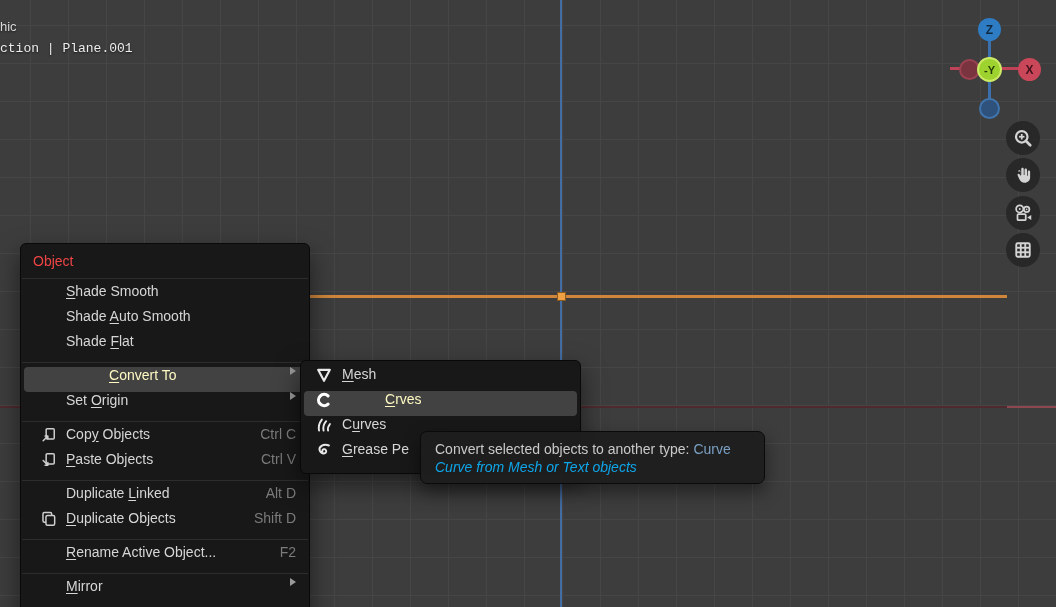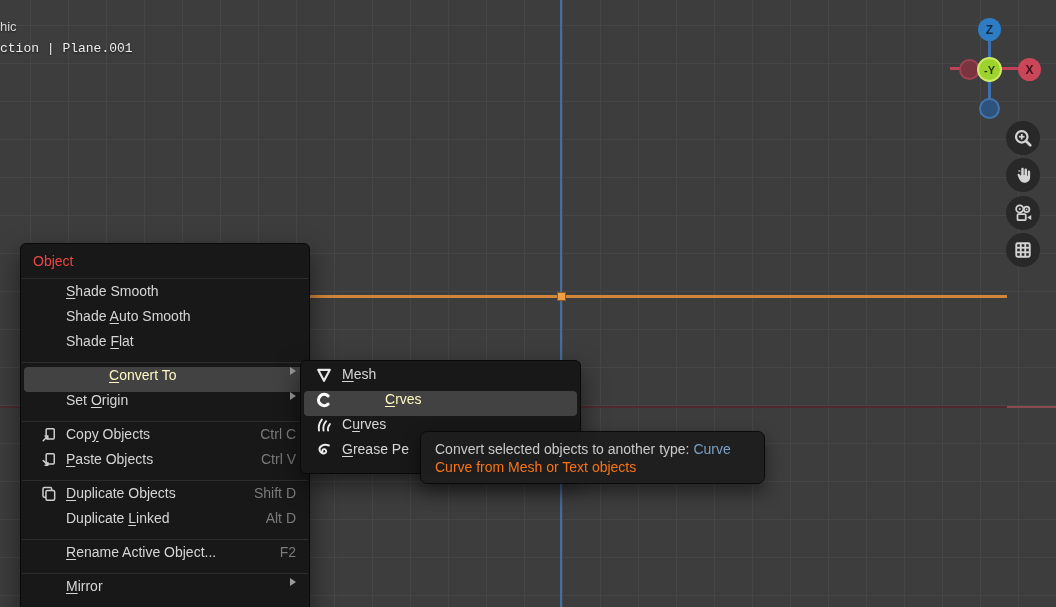--- a/index.html
+++ b/index.html
@@ -54,21 +54,21 @@
   .mi-label{flex:1 1 auto;white-space:nowrap;overflow:hidden;}
   .mi-label .accel{text-decoration:underline;text-underline-offset:2px;}
   .mi-shortcut{color:#7b7b7b;margin-left:29px;white-space:nowrap;}
   .mi-arrow{width:0;height:0;border-left:6px solid #9a9a9a;border-top:4px solid transparent;border-bottom:4px solid transparent;margin-left:10px;flex:0 0 auto;}
   
   .tooltip{position:absolute;left:420px;top:431px;width:345px;height:53px;z-index:20;
     background:rgba(30,30,30,.97);border:1px solid #0a0a0a;border-radius:7px;
     box-shadow:0 8px 18px rgba(0,0,0,.45);box-sizing:border-box;
     padding:8px 0 0 14px;font-size:14px;line-height:18px;color:#c9c9c9;white-space:nowrap;}
   .tooltip .tt-link{color:#7aa0c4;}
-  .tooltip .tt-sub{color:#f97316;}
+  .tooltip .tt-sub{color:#0ea5e9;font-style:italic;}
 </style>
 </head>
 <body>
 
 <div class="viewport">
   <div class="axis-x-dim"></div>
   <div class="axis-x-bright"></div>
   <div class="axis-z"></div>
   <div class="sel-line"></div>
   <div class="origin-dot"></div>
@@ -180,35 +180,35 @@
           <svg width="17" height="17" viewBox="0 0 16 16">
             <rect x="5.8" y="2.6" width="7.6" height="9.6" rx="1" fill="none" stroke="#cfcfcf" stroke-width="1.4"></rect>
             <path d="M3 9 L7.4 13.4 M7.4 13.4 H4.8 M7.4 13.4 V10.8" fill="none" stroke="#cfcfcf" stroke-width="1.4" stroke-linecap="round"></path>
           </svg>
         </span>
     <span class="mi-label"><span class="pre"></span><span class="accel">P</span><span class="post">aste Objects</span></span>
     <span class="mi-shortcut">Ctrl V</span>
   </div>
 <div class="menu-sep"></div>
   <div class="menu-item">
+    <span class="mi-icon"></span>
+    <span class="mi-label"><span class="pre">Duplicate </span><span class="accel">L</span><span class="post">inked</span></span>
+    <span class="mi-shortcut">Alt D</span>
+  </div>
+
+  <div class="menu-item">
     <span class="mi-icon">
           <svg width="17" height="17" viewBox="0 0 16 16">
             <rect x="2.8" y="2.4" width="8.2" height="9.2" rx="1.4" fill="none" stroke="#cfcfcf" stroke-width="1.4"></rect>
             <rect x="5.6" y="5.2" width="8.2" height="9.2" rx="1.4" fill="#181818" stroke="#cfcfcf" stroke-width="1.4"></rect>
           </svg>
         </span>
     <span class="mi-label"><span class="pre"></span><span class="accel">D</span><span class="post">uplicate Objects</span></span>
     <span class="mi-shortcut">Shift D</span>
   </div>
-
-  <div class="menu-item">
-    <span class="mi-icon"></span>
-    <span class="mi-label"><span class="pre">Duplicate </span><span class="accel">L</span><span class="post">inked</span></span>
-    <span class="mi-shortcut">Alt D</span>
-  </div>
 <div class="menu-sep"></div>
   <div class="menu-item">
     <span class="mi-icon"></span>
     <span class="mi-label"><span class="pre"></span><span class="accel">R</span><span class="post">ename Active Object...</span></span>
     <span class="mi-shortcut">F2</span>
   </div>
 <div class="menu-sep"></div>
   <div class="menu-item">
     <span class="mi-icon"></span>
     <span class="mi-label"><span class="pre"></span><span class="accel">M</span><span class="post">irror</span></span>

